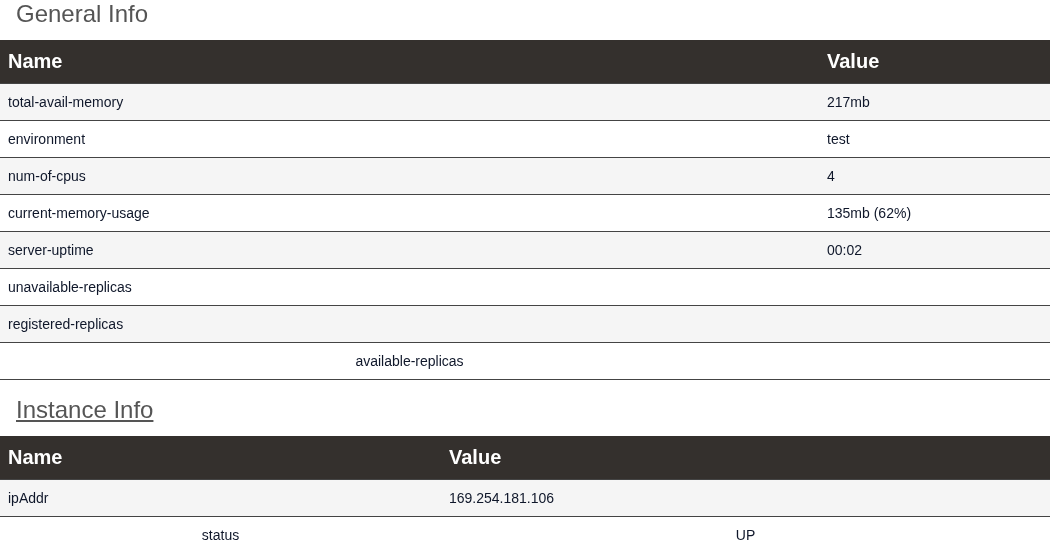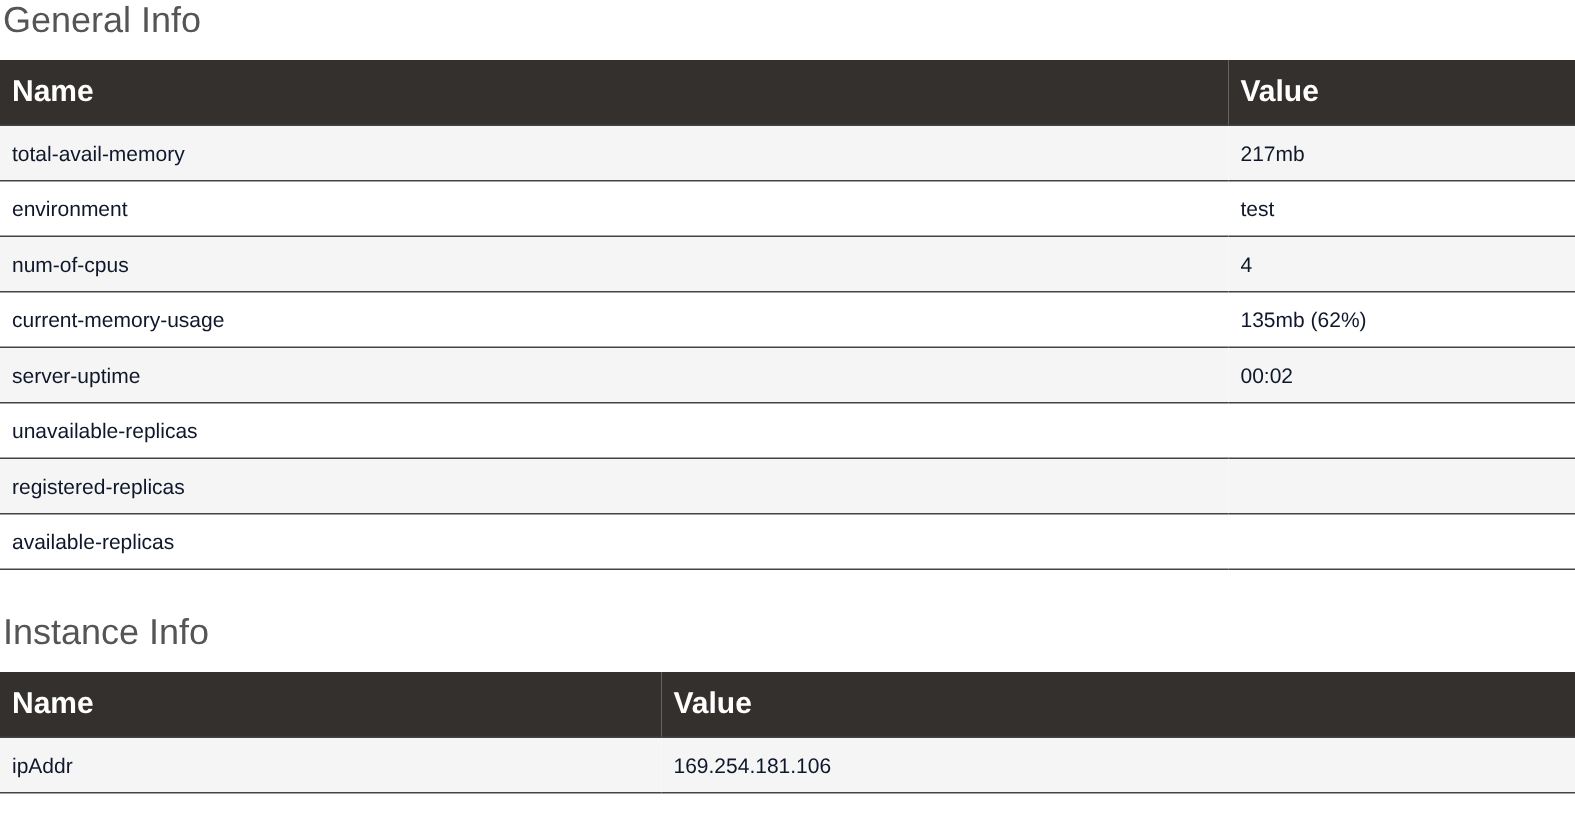--- a/index.html
+++ b/index.html
@@ -15,27 +15,28 @@
     }
     .container {
       width: 100%;
       padding: 0;
     }
     h2 {
       font-size: 24px;
       font-weight: 300;
       color: #555555;
       margin: 0 0 12px 0;
-      padding-left: 2px;
+      padding-left: 16px;
     }
     h2.first {
       margin-top: 0;
     }
     h2.second {
-      margin-top: 28px;
+      margin-top: 16px;
+      text-decoration: underline;
     }
     table {
       width: 100%;
       border-collapse: collapse;
       margin-bottom: 0;
     }
     thead th {
       background-color: #34302d;
       color: #ffffff;
       font-weight: 700;
@@ -50,20 +51,21 @@
       font-size: 14px;
     }
     tbody tr:nth-child(odd) {
       background-color: #f5f5f5;
     }
     tbody tr:nth-child(even) {
       background-color: #ffffff;
     }
     tbody tr:last-child td {
       border-bottom: 1px solid #444444;
+      text-align: center;
     }
     thead th:first-child {
       width: 78%;
     }
     thead th:last-child {
       width: 22%;
     }
     .instance thead th:first-child {
       width: 42%;
     }

